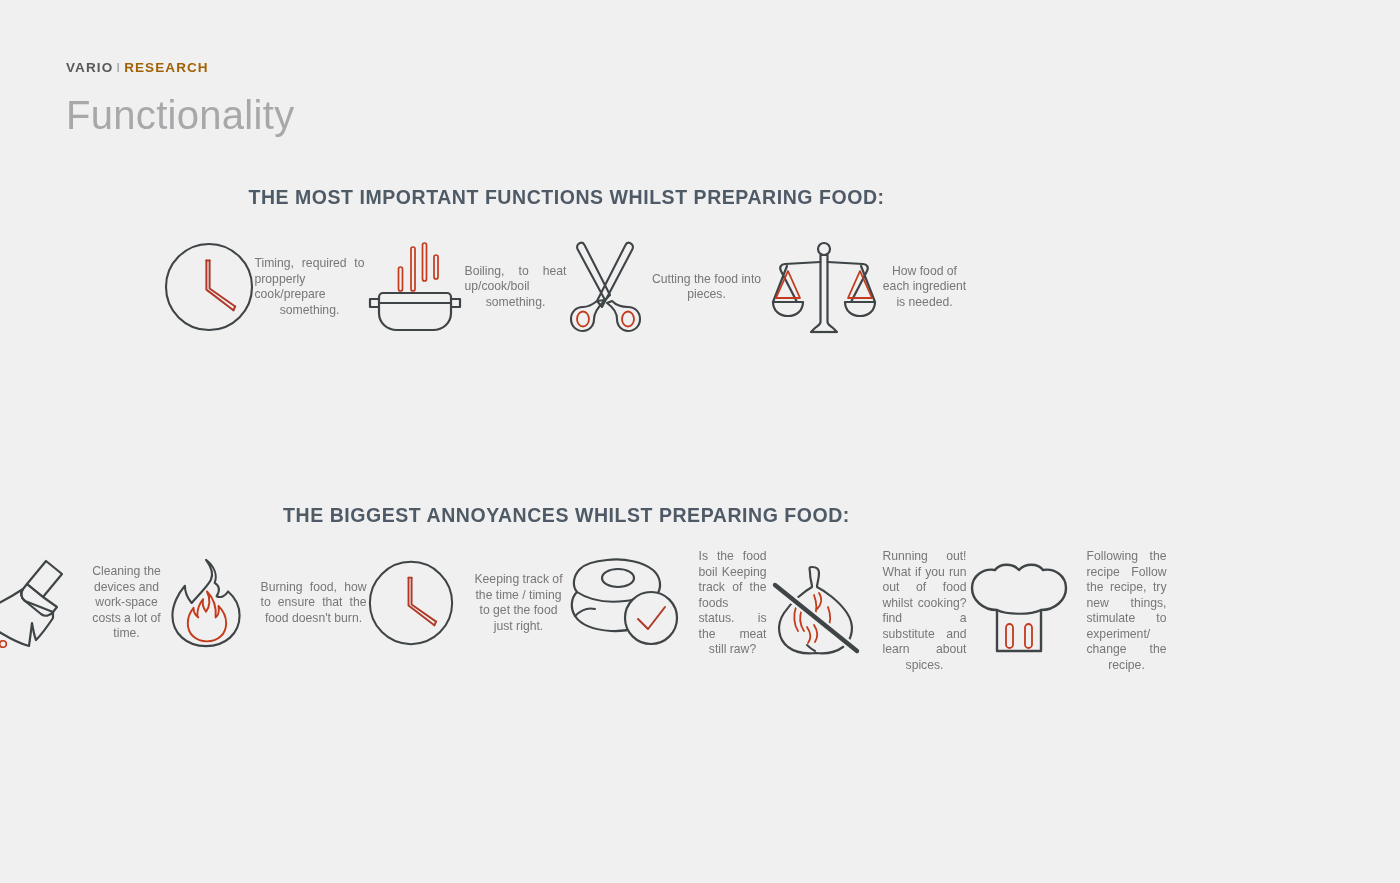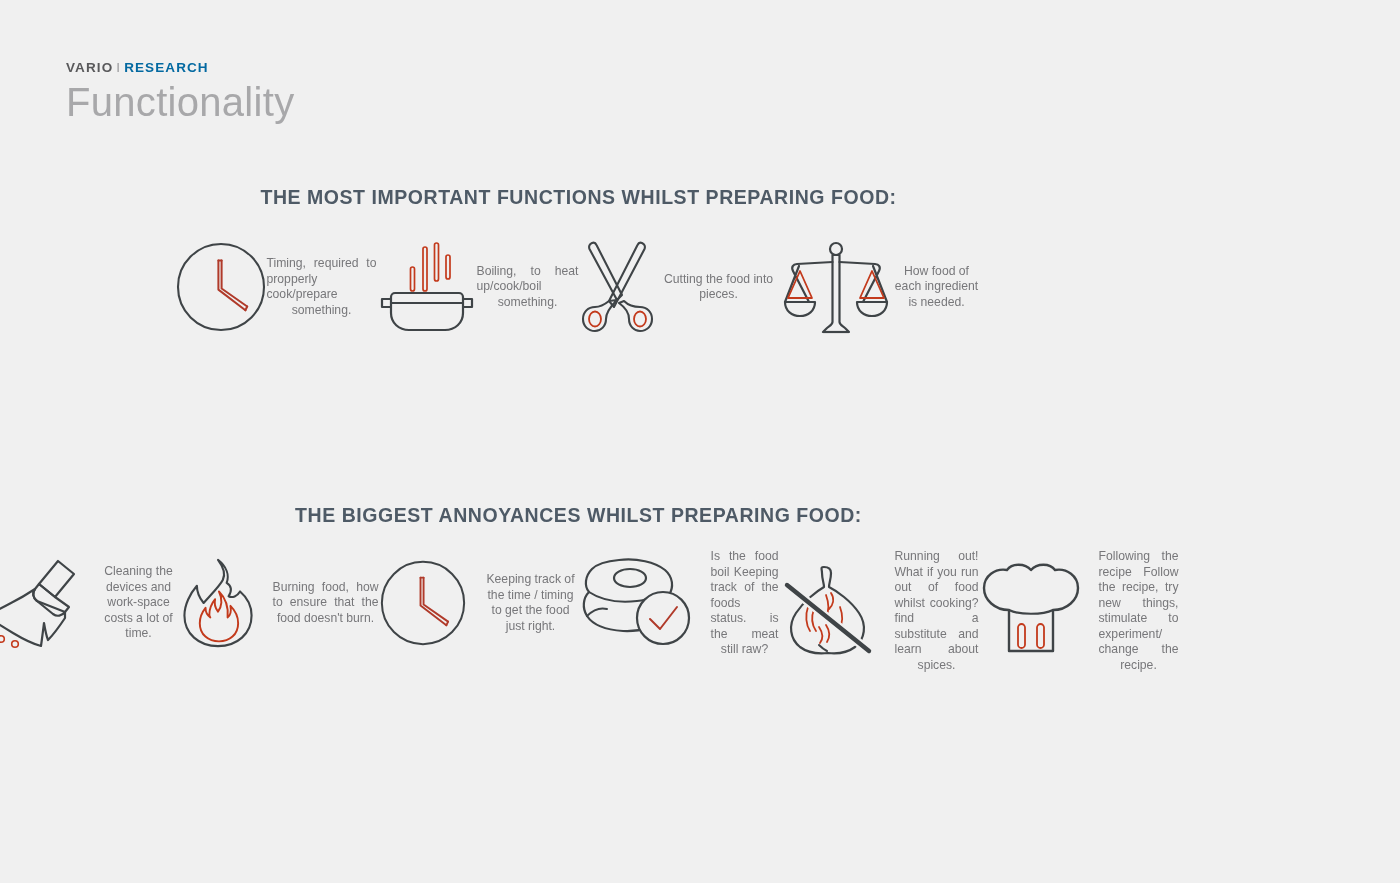--- a/index.html
+++ b/index.html
@@ -27,35 +27,35 @@
     font-weight: 700;
     color: #59595b;
     white-space: nowrap;
   }
   .kicker .sep {
     color: #9a9a9c;
     font-weight: 400;
     margin: 0 3px;
   }
   .kicker .accent {
-    color: #0369a1;
+    color: #a16207;
   }
   .page-title {
     font-size: 40px;
     font-weight: 300;
     color: #a8a8aa;
     letter-spacing: 0.3px;
-    margin-top: 7px;
+    margin-top: 20px;
     line-height: 1;
   }
 
   
   .section {
     position: absolute;
-    left: 12px;
+    left: 0;
     width: 1133px;
   }
   #section-functions { top: 186px; }
   #section-annoyances { top: 504px; }
 
   .section-title {
     text-align: center;
     font-size: 19.5px;
     font-weight: 700;
     color: #4e5a66;

